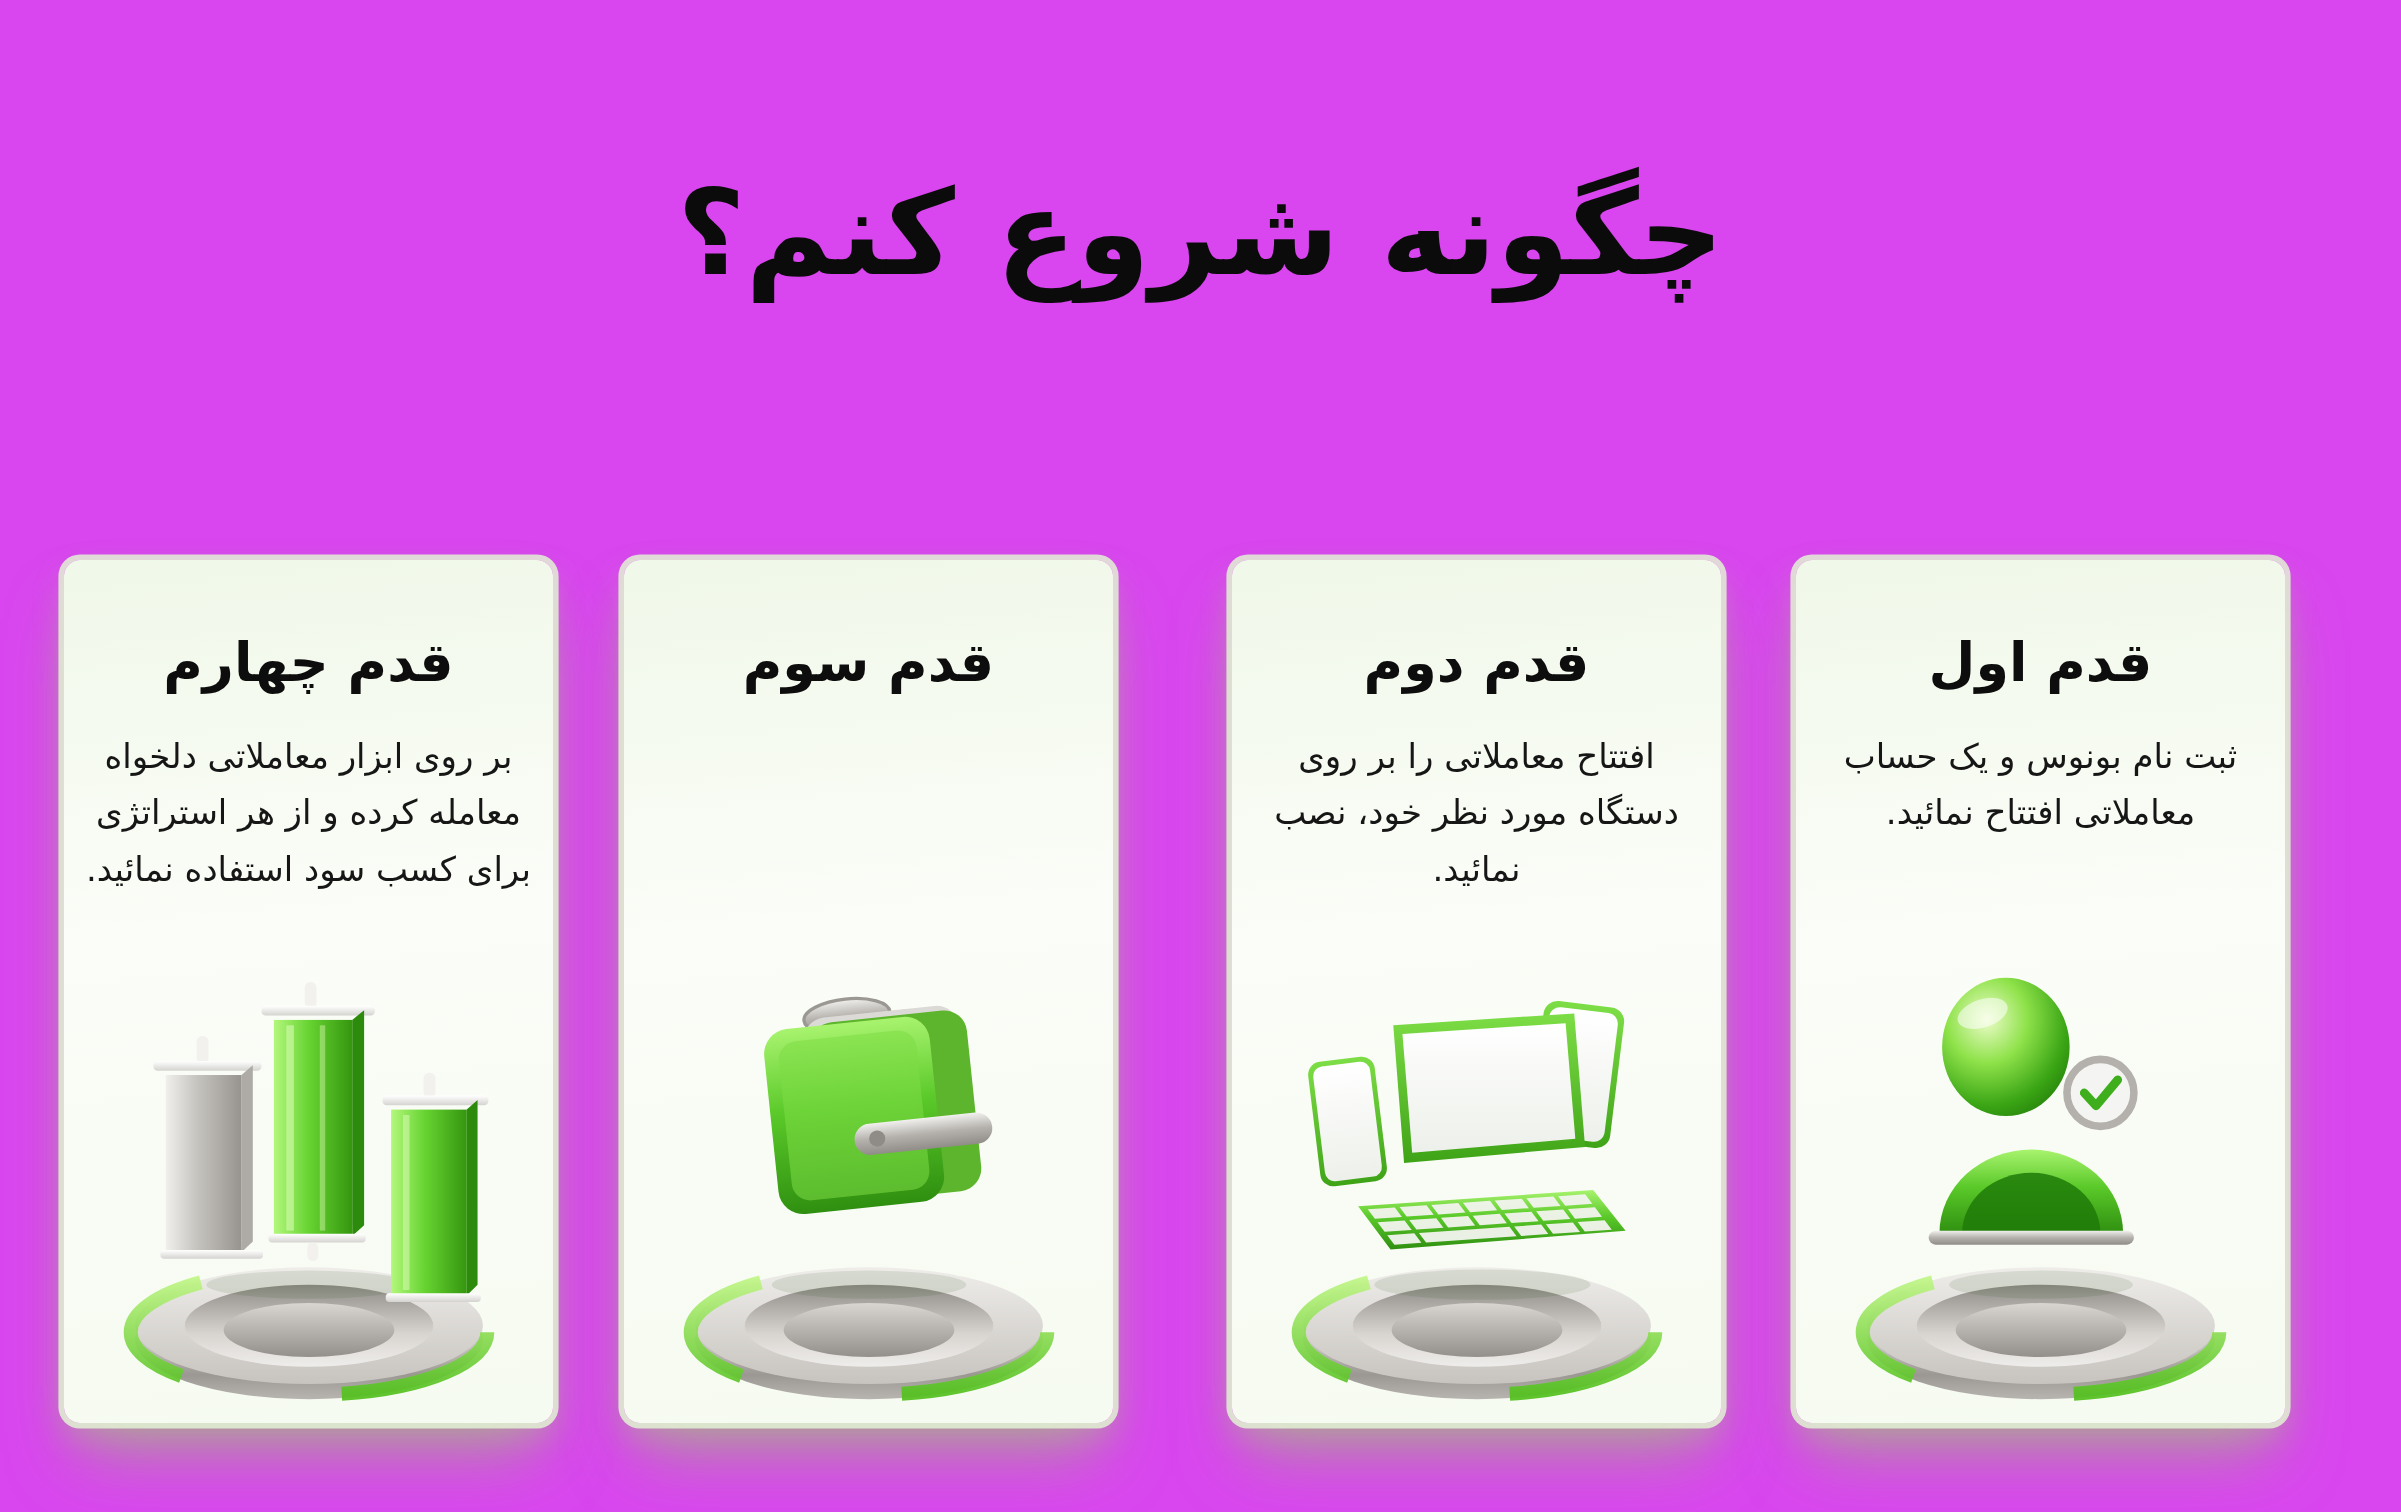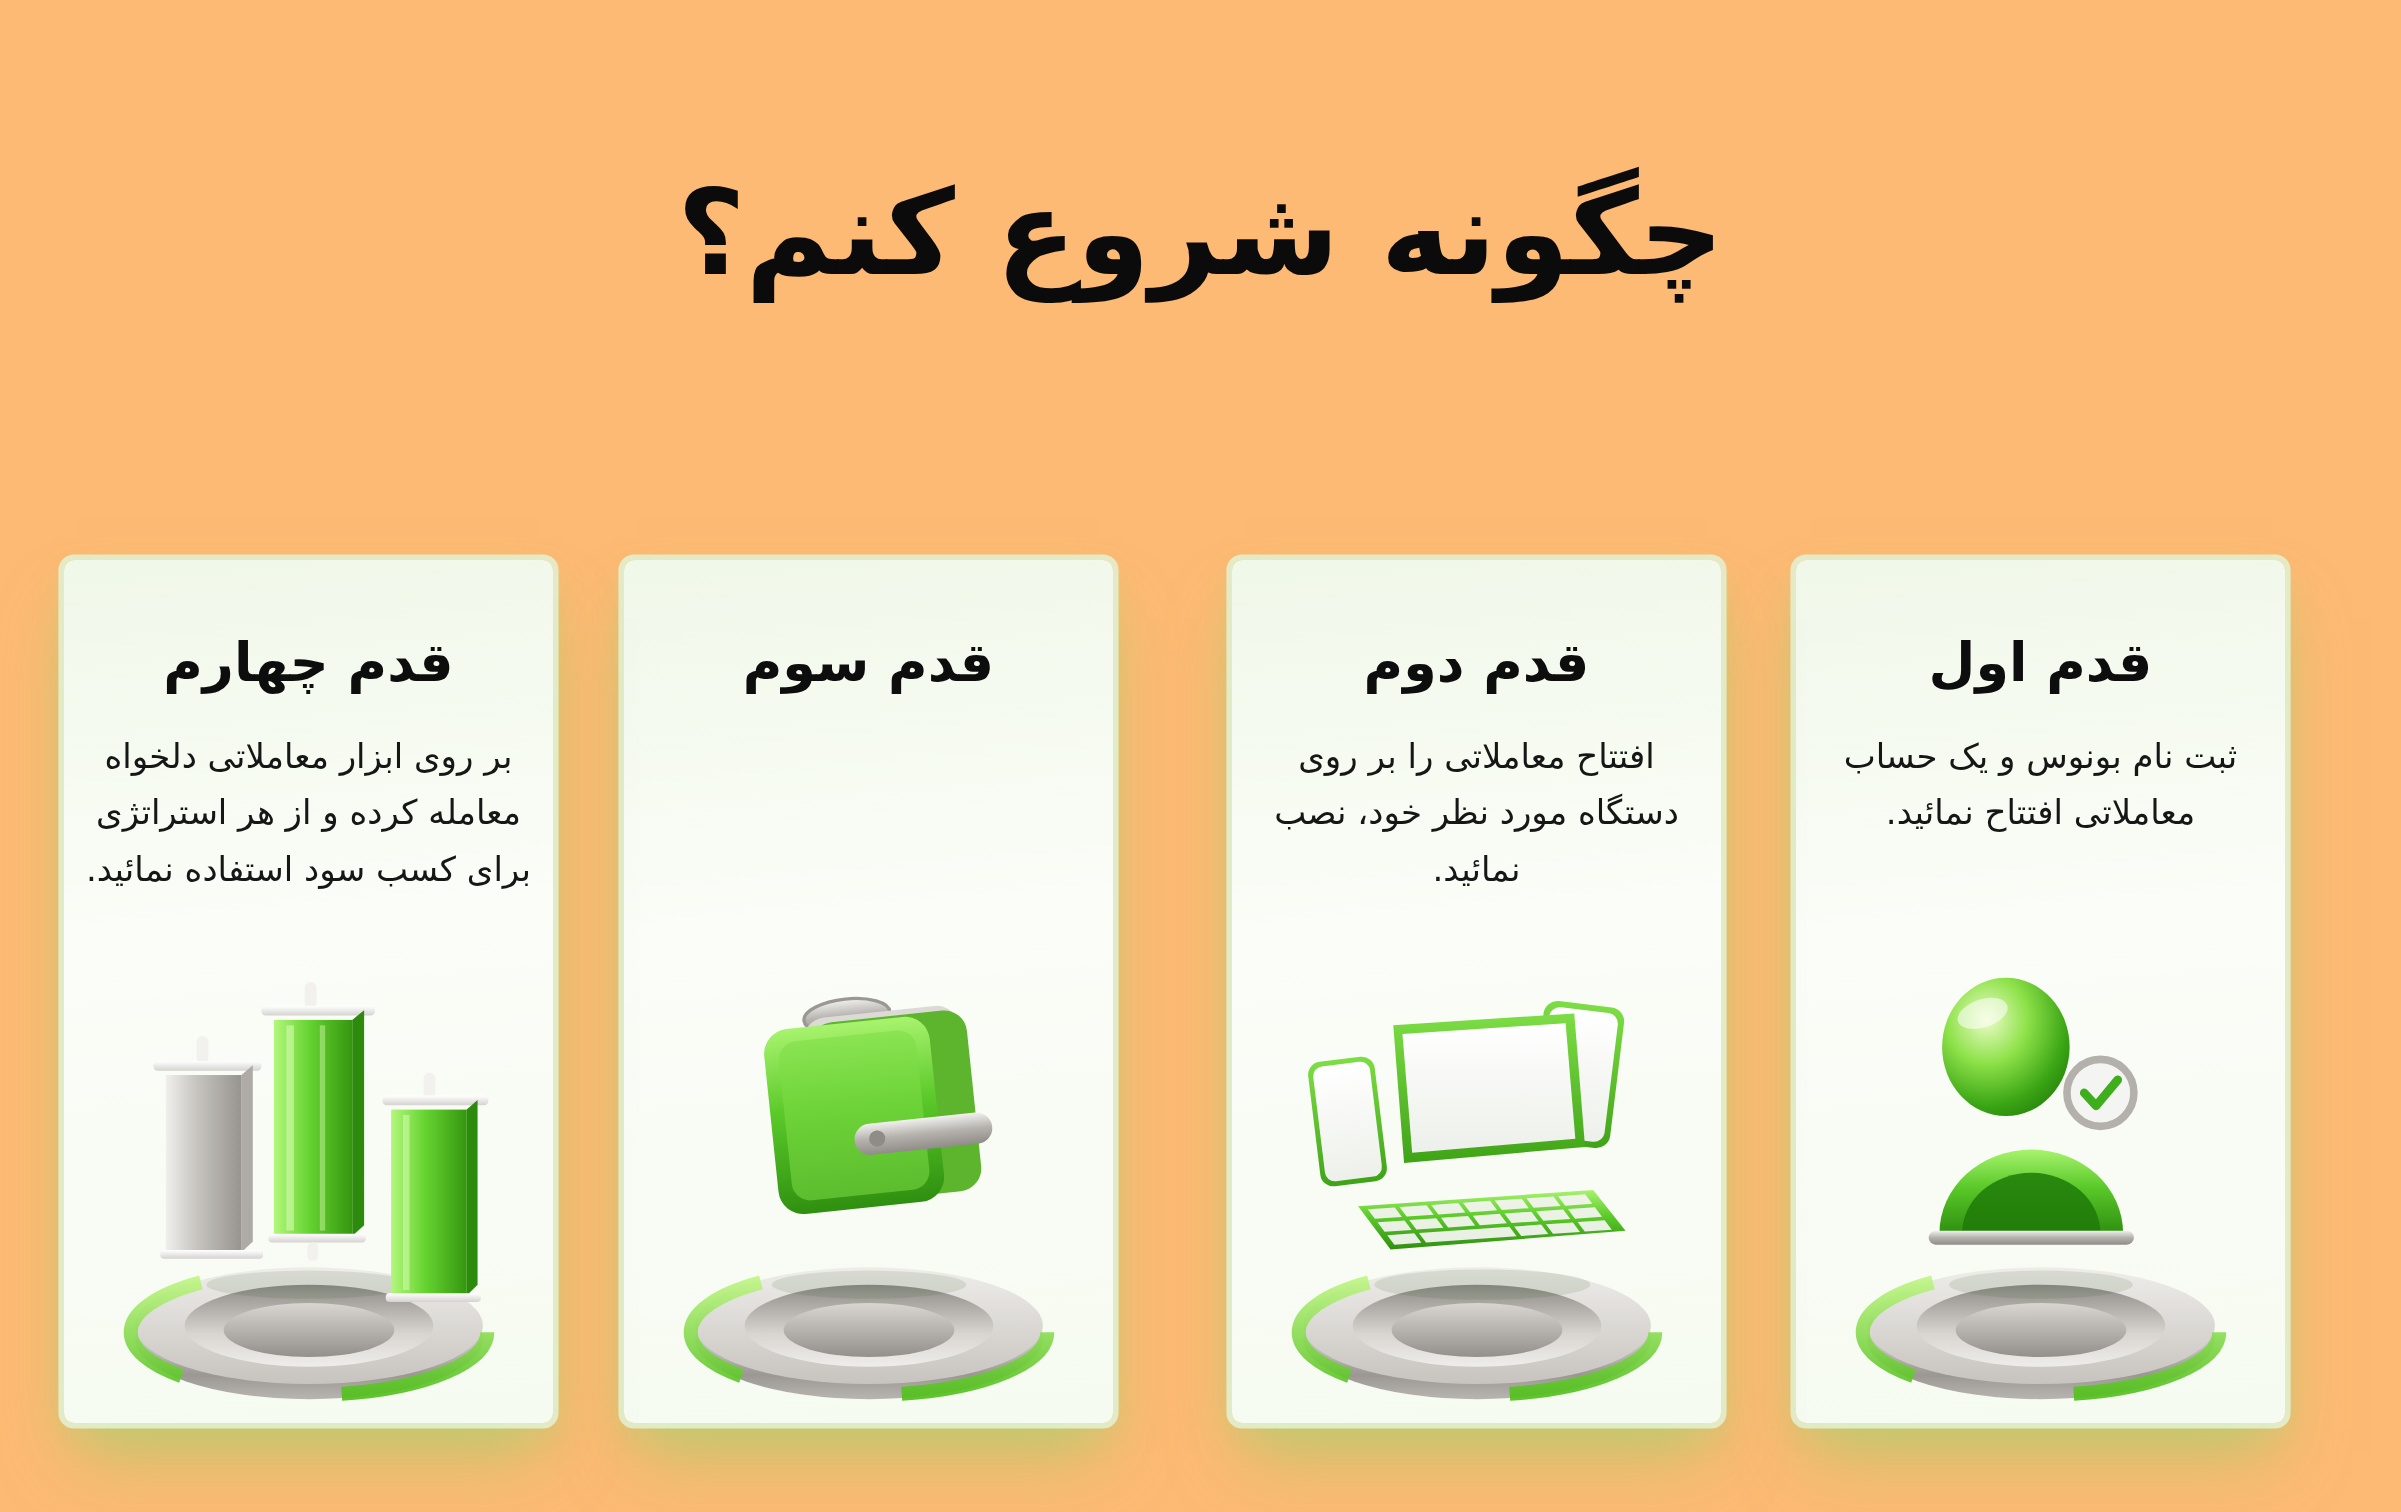--- a/index.html
+++ b/index.html
@@ -1,28 +1,28 @@
 <!DOCTYPE html>
 <html lang="fa" style="font-size:9px"><head>
 <meta charset="utf-8">
 <style>
   * { margin:0; padding:0; box-sizing:border-box; }
   html,body { width:2401px; height:1512px; background:#ffffff; overflow:hidden;
               font-family:"DejaVu Sans", sans-serif; }
-  #canvas { position:relative; width:2401px; height:1512px; background:#fdba74; }
+  #canvas { position:relative; width:2401px; height:1512px; background:#d946ef; }
 
   .page-title {
     position:absolute; top:164px; left:0; width:2401px;
     direction:rtl; text-align:center;
     font-size:118px; font-weight:700; color:#0b0b0b; letter-spacing:-1.1px;
   }
 
   .step-card {
     position:absolute; top:560px; width:489px; height:863px;
-    border-radius:10px;
+    border-radius:16px;
     background:linear-gradient(175deg,#f0f8e9 0%, #fbfdf8 42%, #f6fbf1 100%);
     box-shadow:
       0 0 0 5.6px rgba(226,242,211,0.85),
       0 13.3px 31px rgba(168,218,120,0.28),
       0 44px 67px -14px rgba(146,206,100,0.55);
     padding-top:71px;
   }
   .card-pos-1 { left:1796px; }
   .card-pos-2 { left:1232px; }
   .card-pos-3 { left:624px; }

